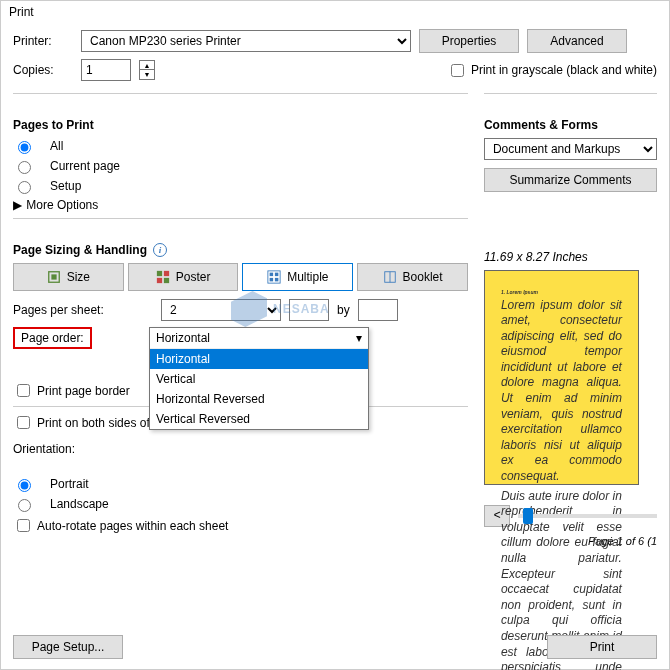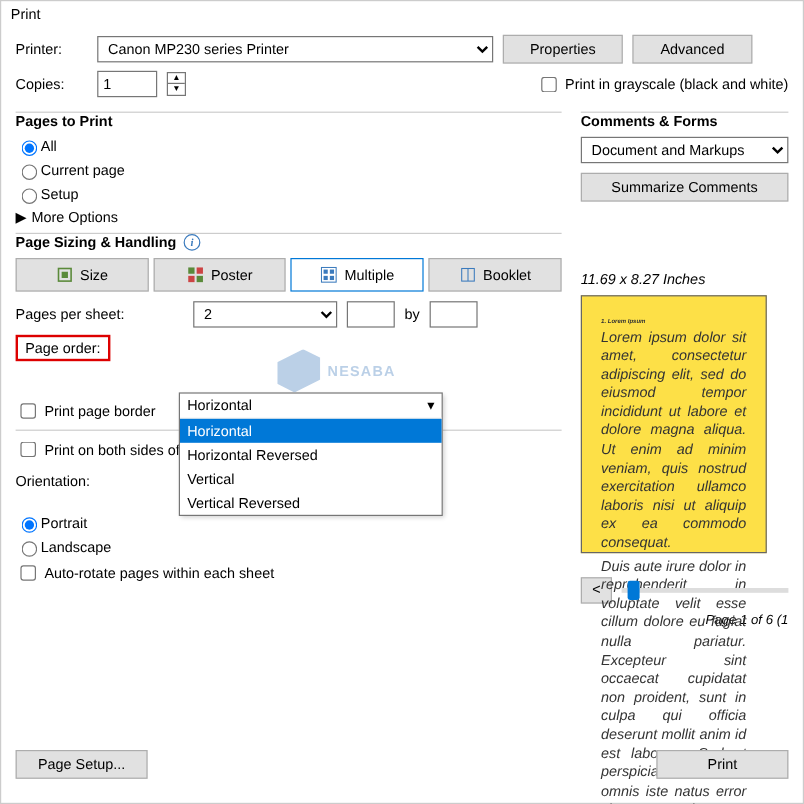--- a/index.html
+++ b/index.html
@@ -10,23 +10,23 @@
 .row { display: flex; align-items: center; margin-bottom: 6px; gap: 8px; }
 .lbl { display: inline-block; width: 60px; }
 select, input[type=text] { border: 1px solid #767676; background: #fff; padding: 2px 4px; height: 22px; }
 .printer-select { width: 330px; }
 .btn { background: #e1e1e1; border: 1px solid #adadad; padding: 4px 10px; cursor: pointer; text-align: center; min-width: 100px; }
 .copies { width: 50px; }
 .spinner { display: inline-flex; flex-direction: column; border: 1px solid #767676; }
 .spinner span { width: 14px; height: 9px; font-size: 7px; text-align: center; line-height: 9px; border-bottom: 1px solid #767676; cursor: pointer; }
 .spinner span:last-child { border-bottom: none; }
 .checkbox-row { display: flex; align-items: center; gap: 4px; }
-.group { border-top: 1px solid #ccc; padding-top: 0; margin-top: 6px; }
+.group { border-top: 1px solid #ccc; padding-top: 24px; margin-top: 6px; }
 .group-title { font-weight: bold; margin-bottom: 6px; display: flex; align-items: center; gap: 6px; }
-.radio-row { display: flex; align-items: center; gap: 0; margin-bottom: 4px; }
+.radio-row { display: flex; align-items: center; gap: 16px; margin-bottom: 4px; }
 .pages-input { width: 300px; color: #888; background: #f5f5f5; }
 .more-options { display: flex; align-items: center; gap: 4px; margin-top: 4px; cursor: pointer; }
 .tab-row { display: flex; gap: 4px; margin-bottom: 8px; }
 .tab-btn { flex: 1; display: flex; align-items: center; justify-content: center; gap: 6px; border: 1px solid #adadad; background: #e1e1e1; padding: 6px 4px; cursor: pointer; }
 .tab-btn.active { background: #fff; border-color: #0078d7; }
 .icon-sq { width: 14px; height: 14px; display: inline-block; }
 .left-panel { width: 460px; float: left; }
 .right-panel { width: 175px; float: right; }
 .comments-select { width: 100%; }
 .summarize { width: 100%; margin-top: 8px; }
@@ -34,21 +34,21 @@
 .preview-dims { font-size: 12px; margin-bottom: 6px; }
 .preview-box { width: 155px; height: 215px; border: 1px solid #666; background: #fde047; position: relative; padding: 18px 16px 12px 16px; line-height: 1.3; }
 .preview-text { font-size: 4.5px; color: #333; }
 .preview-text p { margin: 0 0 4px 0; text-align: justify; }
 .preview-title { font-size: 5px; font-weight: bold; margin-bottom: 2px; }
 .nav-row { display: flex; align-items: center; gap: 8px; margin-top: 20px; }
 .nav-btn { width: 26px; height: 22px; border: 1px solid #adadad; background: #e1e1e1; text-align: center; line-height: 18px; cursor: pointer; }
 .slider-track { flex: 1; height: 4px; background: #ddd; position: relative; }
 .slider-thumb { position: absolute; left: 5px; top: -6px; width: 10px; height: 16px; background: #0078d7; border-radius: 2px; }
 .page-counter { text-align: right; margin-top: 8px; font-size: 11px; }
-.bottom-row { position: absolute; bottom: 20px; left: 12px; right: 12px; display: flex; justify-content: space-between; align-items: center; }
+.bottom-row { position: absolute; bottom: 10px; left: 12px; right: 12px; display: flex; justify-content: space-between; align-items: center; }
 .page-setup { min-width: 110px; }
 .print-btn { min-width: 110px; }
 .page-order-row { display: flex; align-items: center; margin-top: 6px; position: relative; }
 .page-order-label { border: 2px solid #d00; padding: 2px 6px; margin-right: 20px; }
 .pps-select { width: 120px; }
 .by-input { width: 40px; }
 .dropdown-open { position: absolute; left: 148px; top: 326px; width: 220px; border: 1px solid #767676; background: #fff; z-index: 10; box-shadow: 2px 2px 4px rgba(0,0,0,0.2); }
 .dropdown-selected { padding: 3px 6px; border-bottom: 1px solid #eee; display: flex; justify-content: space-between; align-items: center; }
 .dropdown-list { }
 .dropdown-item { padding: 3px 6px; cursor: pointer; }
@@ -228,22 +228,22 @@
     <span>NESABA</span>
   </div>
 
   <div class="dropdown-open">
     <div class="dropdown-selected">
       <span>Horizontal</span>
       <span>▾</span>
     </div>
     <div class="dropdown-list">
       <div class="dropdown-item hover">Horizontal</div>
+      <div class="dropdown-item">Vertical</div>
       <div class="dropdown-item">Horizontal Reversed</div>
-      <div class="dropdown-item">Vertical</div>
       <div class="dropdown-item">Vertical Reversed</div>
     </div>
   </div>
 
   <div class="bottom-row">
     <button class="btn page-setup">Page Setup...</button>
     <button class="btn print-btn">Print</button>
   </div>
 </div>
 

